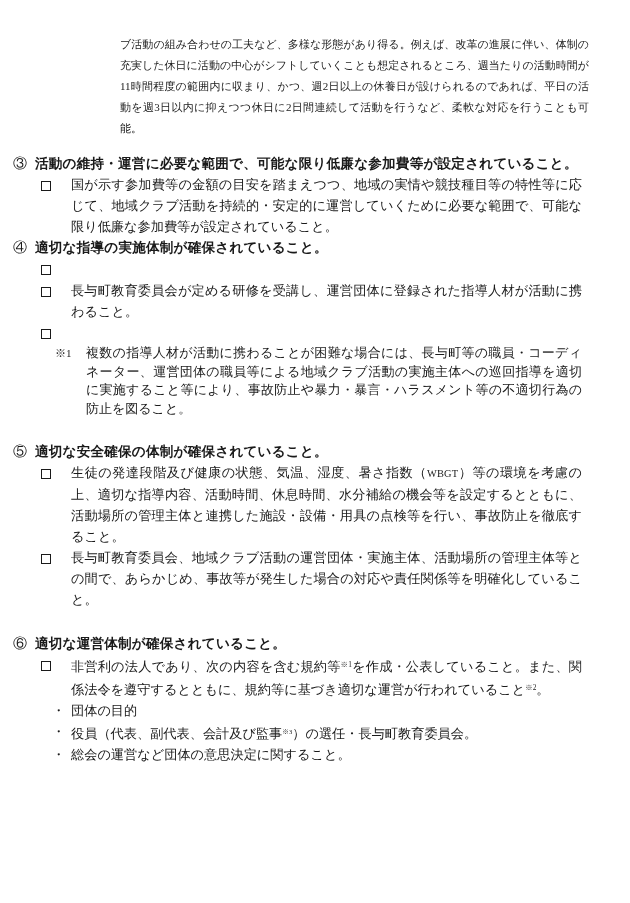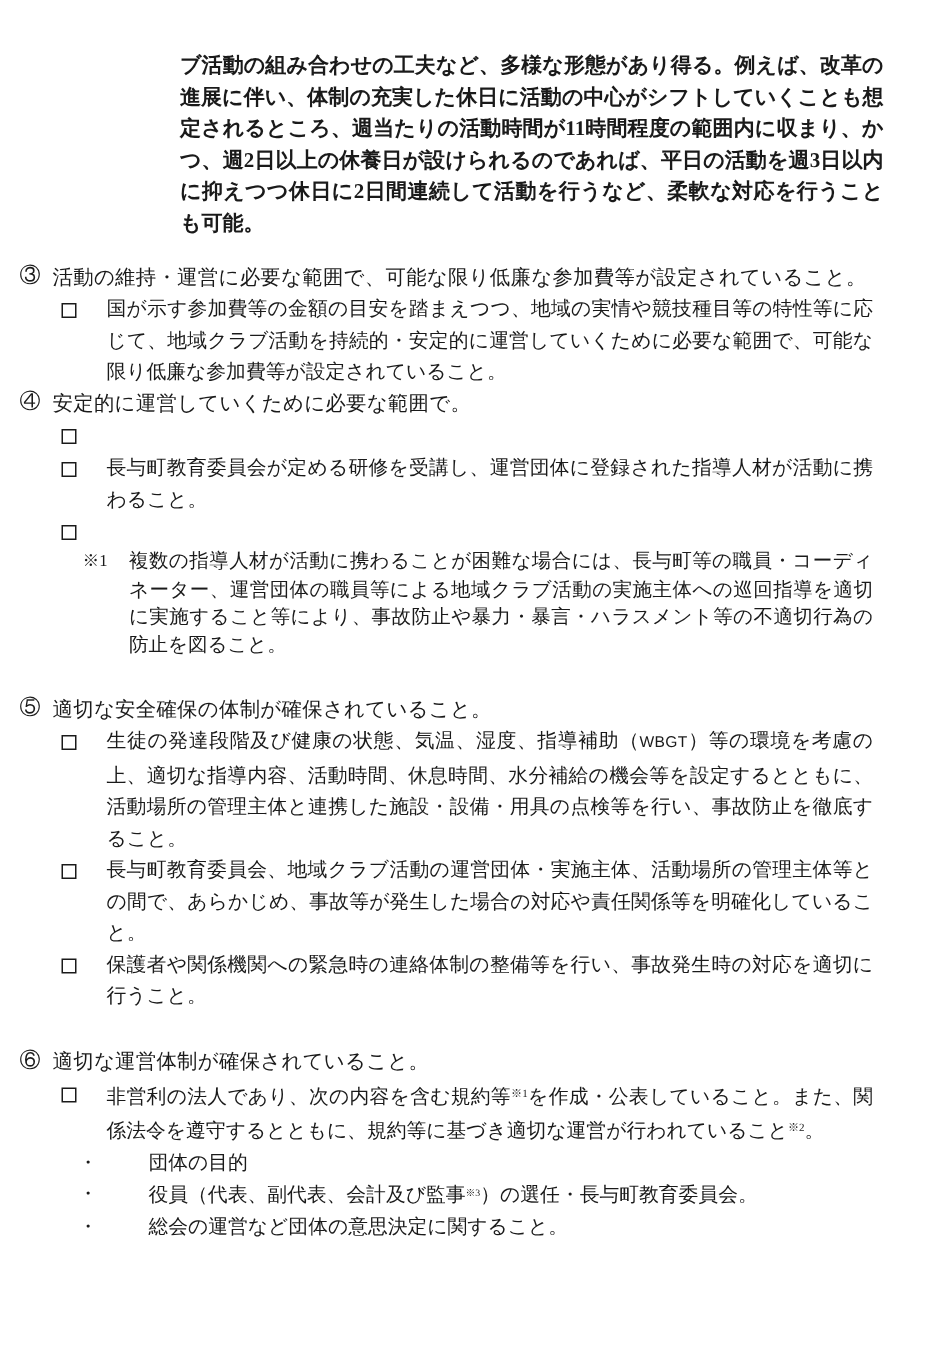--- a/index.html
+++ b/index.html
@@ -18,26 +18,25 @@
     position: relative;
     width: 630px;
     height: 903px;
     box-sizing: border-box;
     padding: 34px 48px 0 13px;
     overflow: hidden;
   }
 
   
   .para {
-    font-size: 14px;
+    font-size: 11px;
     line-height: 21px;
     text-align: justify;
     text-justify: inter-ideograph;
     margin: 0;
-    font-weight: bold;
   }
 
   
   .cont-para {
     margin-left: 107px;
     margin-right: 0;
     width: 469px;
   }
 
   
@@ -52,21 +51,21 @@
   }
   .section-head .num {
     width: 22px;
     flex: 0 0 22px;
     text-align: left;
     font-weight: normal;
     font-size: 14px;
   }
   .section-head .head-text {
     flex: 1 1 auto;
-    font-weight: normal;
+    font-weight: bold;
     letter-spacing: 0.2px;
   }
 
   
   .check-item {
     display: flex;
     align-items: flex-start;
     margin: 0;
     padding-left: 28px;
   }
@@ -107,21 +106,20 @@
     font-size: 13.2px;
     line-height: 21px;
     text-align: left;
     padding-left: 11px;
     box-sizing: border-box;
   }
   .bullet-text {
     flex: 1 1 auto;
     font-size: 13.2px;
     line-height: 21px;
-    margin-left: 28px;
   }
 
   
   .note-item {
     display: flex;
     align-items: flex-start;
     margin: 0;
     padding-left: 42px;
   }
   .note-mark {
@@ -143,21 +141,21 @@
     font-size: 7.4px;
     vertical-align: 4px;
     letter-spacing: 0;
   }
   .sup-sm {
     font-size: 6.6px;
     vertical-align: 3.5px;
   }
   .latin-sm {
     font-size: 10.4px;
-    font-family: Liberation Sans, sans-serif;
+    font-family: Liberation Serif, serif;
     letter-spacing: 0.2px;
   }
   .gap-md { height: 14px; }
   .gap-lg { height: 23px; }
 </style>
 </head>
 <body>
 
 <div class="page">
 
@@ -170,21 +168,21 @@
     <span class="head-text">活動の維持・運営に必要な範囲で、可能な限り低廉な参加費等が設定されていること。</span>
   </div>
 
   <div class="check-item">
     <span class="check-box"><span class="sq"></span></span>
     <span class="check-text">国が示す参加費等の金額の目安を踏まえつつ、地域の実情や競技種目等の特性等に応じて、地域クラブ活動を持続的・安定的に運営していくために必要な範囲で、可能な限り低廉な参加費等が設定されていること。</span>
   </div>
 
   <div class="section-head">
     <span class="num">④</span>
-    <span class="head-text">安定的に運営していくために必要な範囲で。</span>
+    <span class="head-text">適切な指導の実施体制が確保されていること。</span>
   </div>
 
   <div class="check-item">
     <span class="check-box"><span class="sq"></span></span>
   </div>
 
   <div class="check-item">
     <span class="check-box"><span class="sq"></span></span>
     <span class="check-text">長与町教育委員会が定める研修を受講し、運営団体に登録された指導人材が活動に携わること。</span>
   </div>
@@ -200,32 +198,28 @@
 
   <div class="gap-lg"></div>
 
   <div class="section-head">
     <span class="num">⑤</span>
     <span class="head-text">適切な安全確保の体制が確保されていること。</span>
   </div>
 
   <div class="check-item">
     <span class="check-box"><span class="sq"></span></span>
-    <span class="check-text"><span>生徒の発達段階及び健康の状態、気温、湿度、指導補助（</span><span class="latin-sm">WBGT</span><span>）等の環境を考慮の上、適切な指導内容、活動時間、休息時間、水分補給の機会等を設定するとともに、活動場所の管理主体と連携した施設・設備・用具の点検等を行い、事故防止を徹底すること。</span></span>
+    <span class="check-text"><span>生徒の発達段階及び健康の状態、気温、湿度、暑さ指数（</span><span class="latin-sm">WBGT</span><span>）等の環境を考慮の上、適切な指導内容、活動時間、休息時間、水分補給の機会等を設定するとともに、活動場所の管理主体と連携した施設・設備・用具の点検等を行い、事故防止を徹底すること。</span></span>
   </div>
 
   <div class="check-item">
     <span class="check-box"><span class="sq"></span></span>
     <span class="check-text">長与町教育委員会、地域クラブ活動の運営団体・実施主体、活動場所の管理主体等との間で、あらかじめ、事故等が発生した場合の対応や責任関係等を明確化していること。</span>
   </div>
 
-  <div class="check-item">
-    <span class="check-box"><span class="sq"></span></span>
-    <span class="check-text">保護者や関係機関への緊急時の連絡体制の整備等を行い、事故発生時の対応を適切に行うこと。</span>
-  </div>
 
 
   <div class="gap-lg"></div>
 
   <div class="section-head">
     <span class="num">⑥</span>
     <span class="head-text">適切な運営体制が確保されていること。</span>
   </div>
 
   <div class="check-item">

